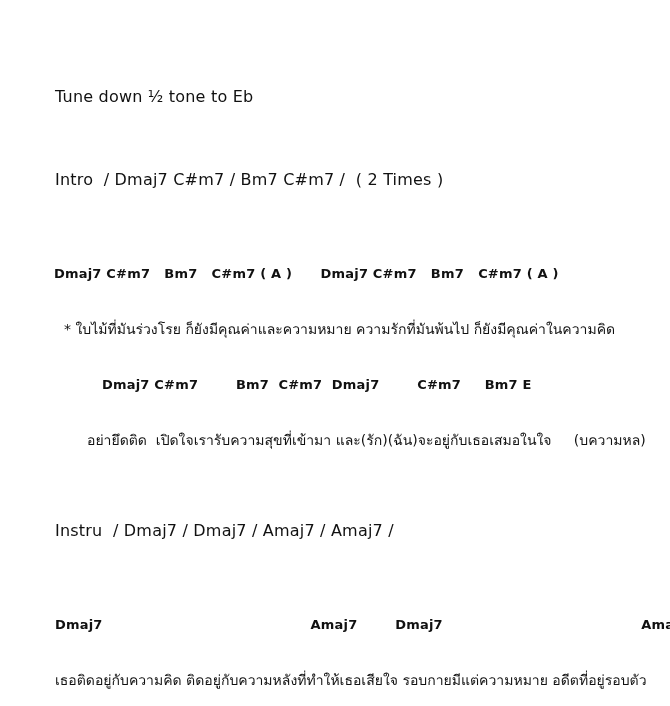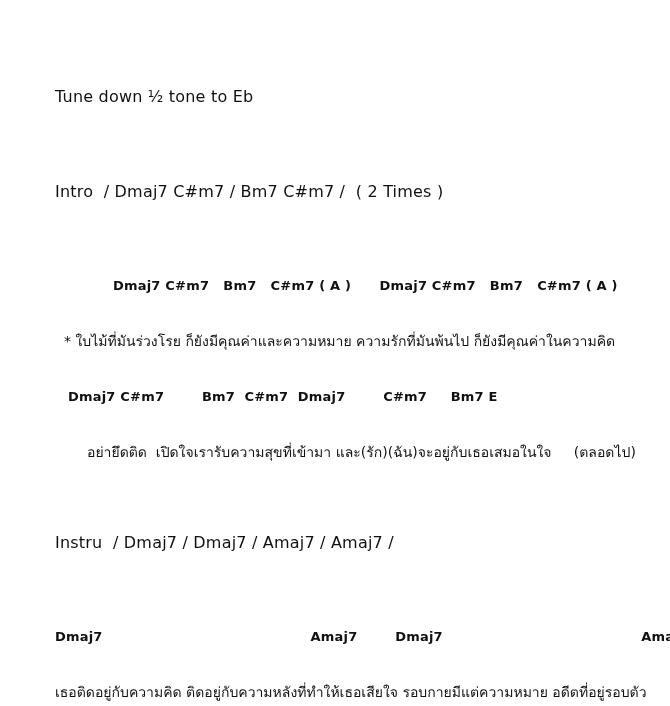--- a/index.html
+++ b/index.html
@@ -37,40 +37,40 @@
   }
   .lyric {
     font-weight: normal;
     font-size: 14px;
     line-height: 18px;
   }
   
   .ind55  { padding-left: 55px; }
   .ind87  { padding-left: 87px; }
   .ind100 { padding-left: 64px; }
-  .ind113 { padding-left: 68px; }
-  .ind125 { padding-left: 113px; }
+  .ind113 { padding-left: 102px; }
+  .ind125 { padding-left: 54px; }
   
-  .gap20 { margin-top: 20px; }
+  .gap20 { margin-top: 8px; }
   .gap19 { margin-top: 19px; }
   .gap22 { margin-top: 16px; }
 </style>
 </head>
 <body>
 
 <div class="sheet">
 
   <div class="line label ind55">Tune down ½ tone to Eb</div>
 
   <div class="line label ind55 gap20">Intro  / Dmaj7 C#m7 / Bm7 C#m7 /  ( 2 Times )</div>
 
   <div class="line chord ind125 gap19">Dmaj7 C#m7   Bm7   C#m7 ( A )      Dmaj7 C#m7   Bm7   C#m7 ( A )</div>
   <div class="line lyric ind100">* ใบไม้ที่มันร่วงโรย ก็ยังมีคุณค่าและความหมาย ความรักที่มันพ้นไป ก็ยังมีคุณค่าในความคิด</div>
   <div class="line chord ind113">Dmaj7 C#m7        Bm7  C#m7  Dmaj7        C#m7     Bm7 E</div>
-  <div class="line lyric ind87">อย่ายึดติด  เปิดใจเรารับความสุขที่เข้ามา และ(รัก)(ฉัน)จะอยู่กับเธอเสมอในใจ     (ตลอดไป)</div>
+  <div class="line lyric ind87">อย่ายึดติด  เปิดใจเรารับความสุขที่เข้ามา และ(รัก)(ฉัน)จะอยู่กับเธอเสมอในใจ     (บความหล)</div>
 
   <div class="line label ind55 gap22">Instru  / Dmaj7 / Dmaj7 / Amaj7 / Amaj7 /</div>
 
   <div class="line chord ind55 gap19">Dmaj7                                            Amaj7        Dmaj7                                          Amaj7</div>
   <div class="line lyric ind55">เธอติดอยู่กับความคิด ติดอยู่กับความหลังที่ทำให้เธอเสียใจ รอบกายมีแต่ความหมาย อดีตที่อยู่รอบตัว</div>
   
   
   
   
 

